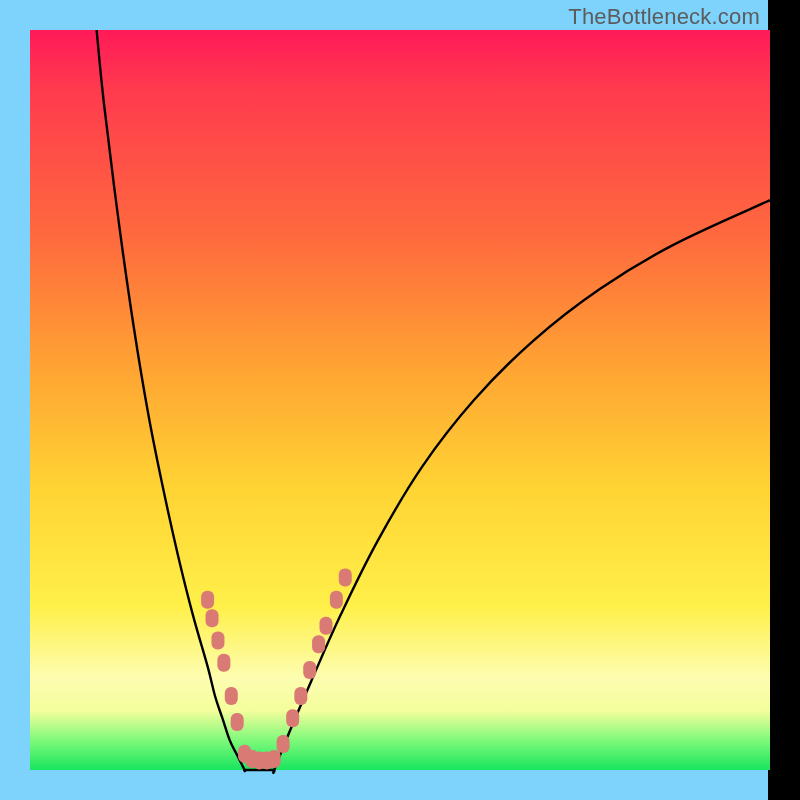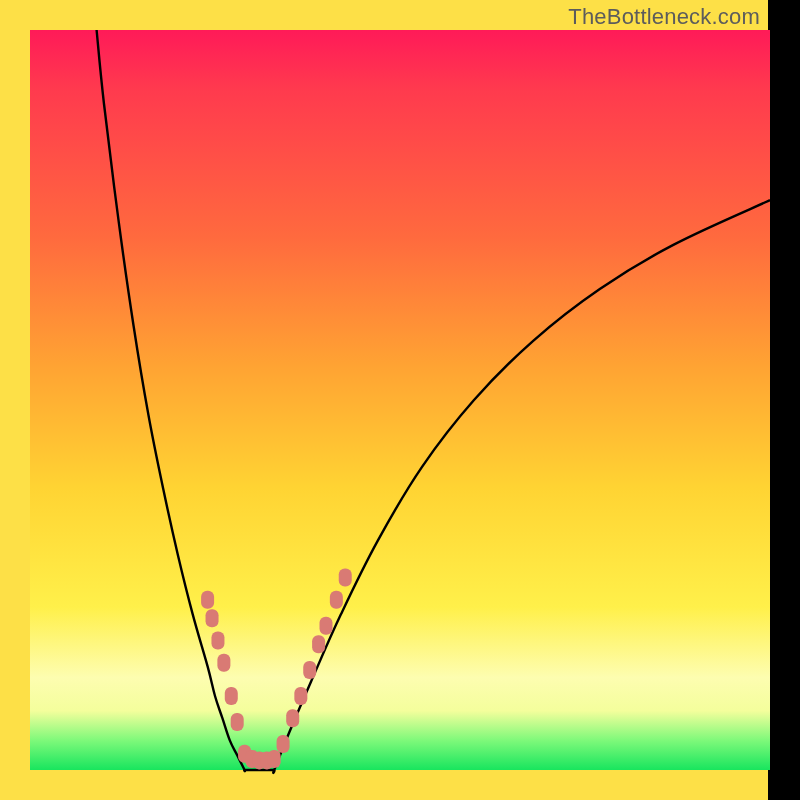--- a/index.html
+++ b/index.html
@@ -10,21 +10,21 @@
     overflow: hidden;
     background: #000;
     font-family: Arial, Helvetica, sans-serif;
   }
   .frame {
     position: absolute;
     left: 0;
     top: 0;
     width: 768px;
     height: 800px;
-    background: #fde047;
+    background: #7dd3fc;
   }
   .plot {
     position: absolute;
     left: 30px;
     top: 30px;
     width: 740px;
     height: 740px;
     
     background: linear-gradient(
       to bottom,

